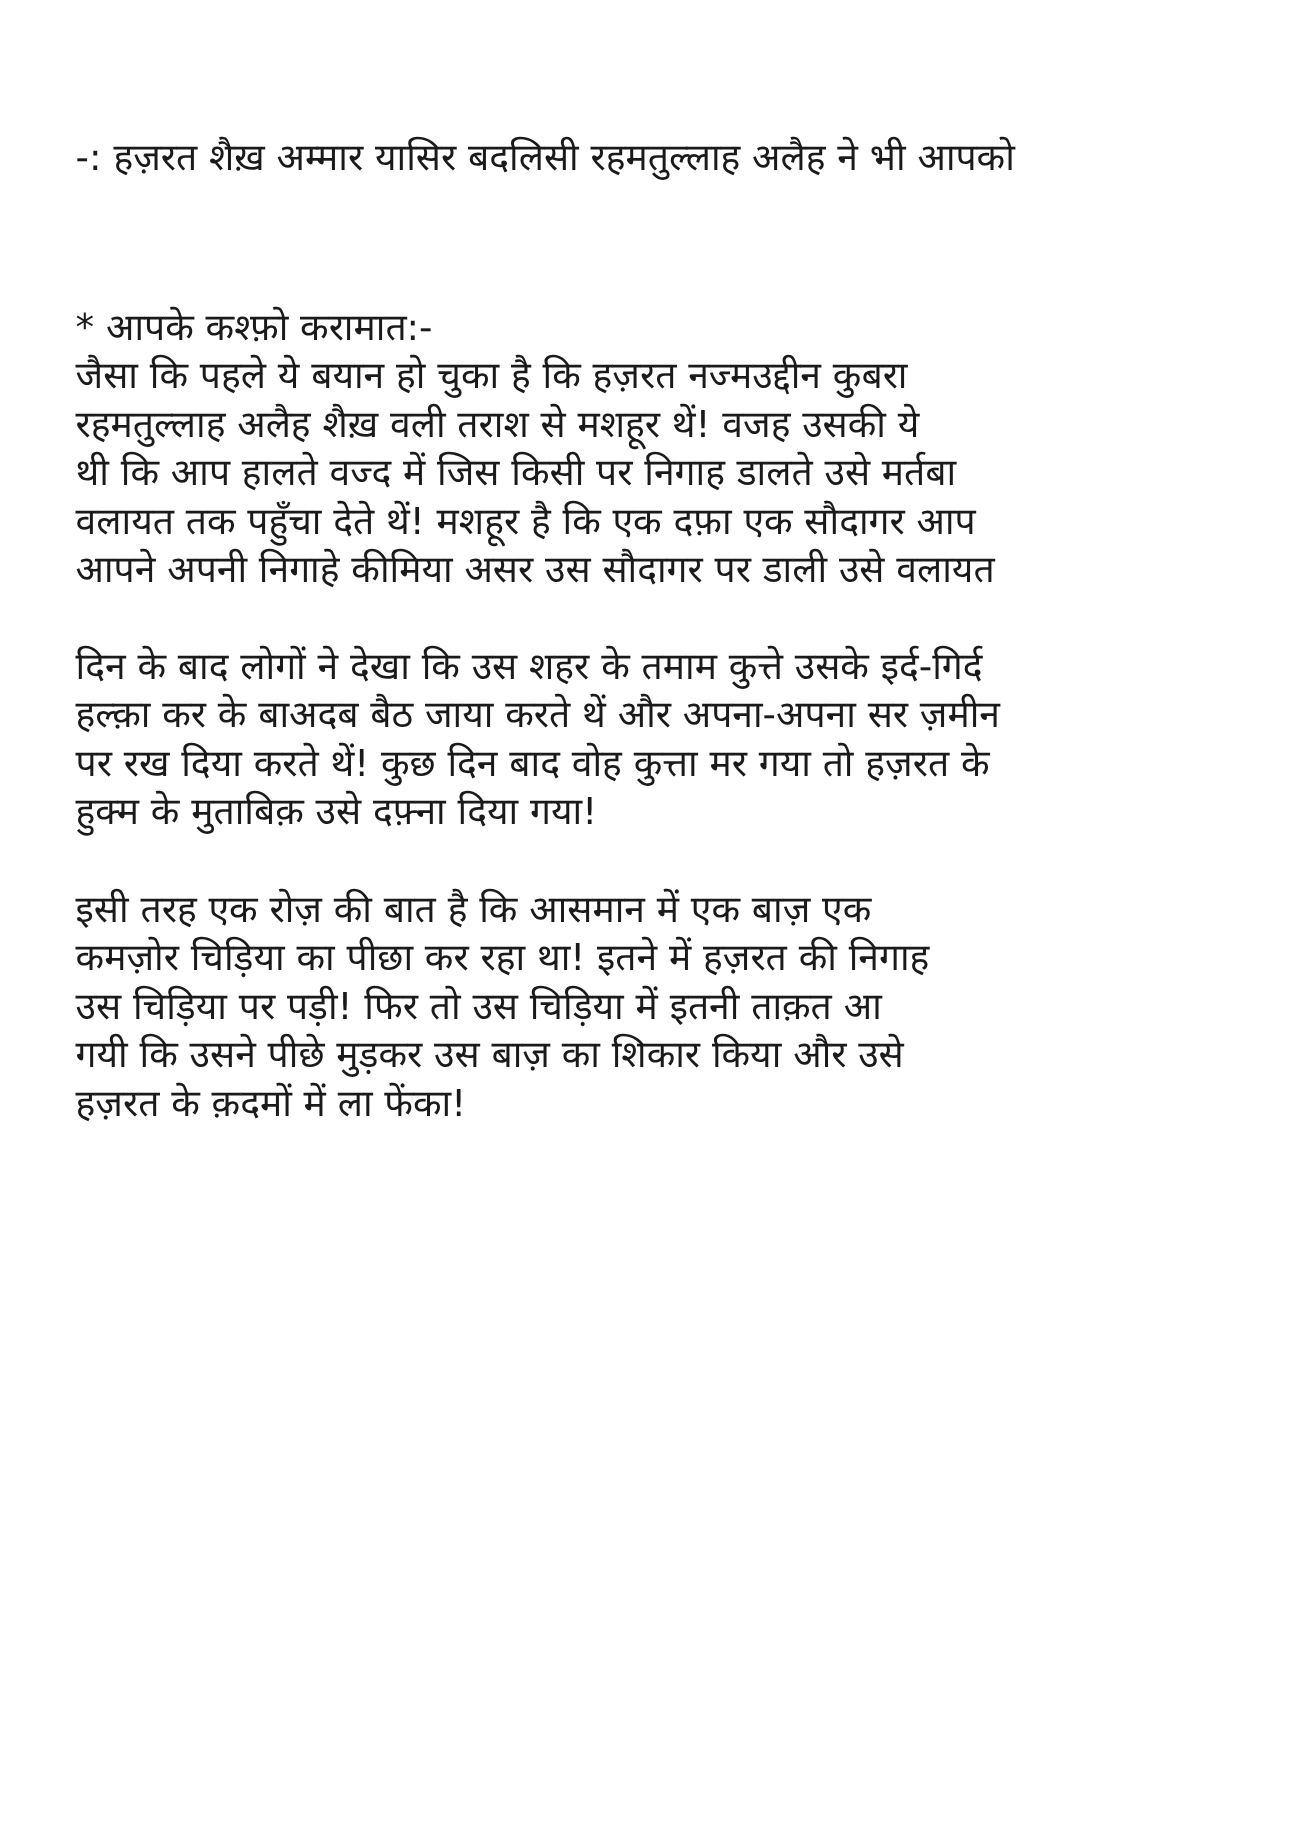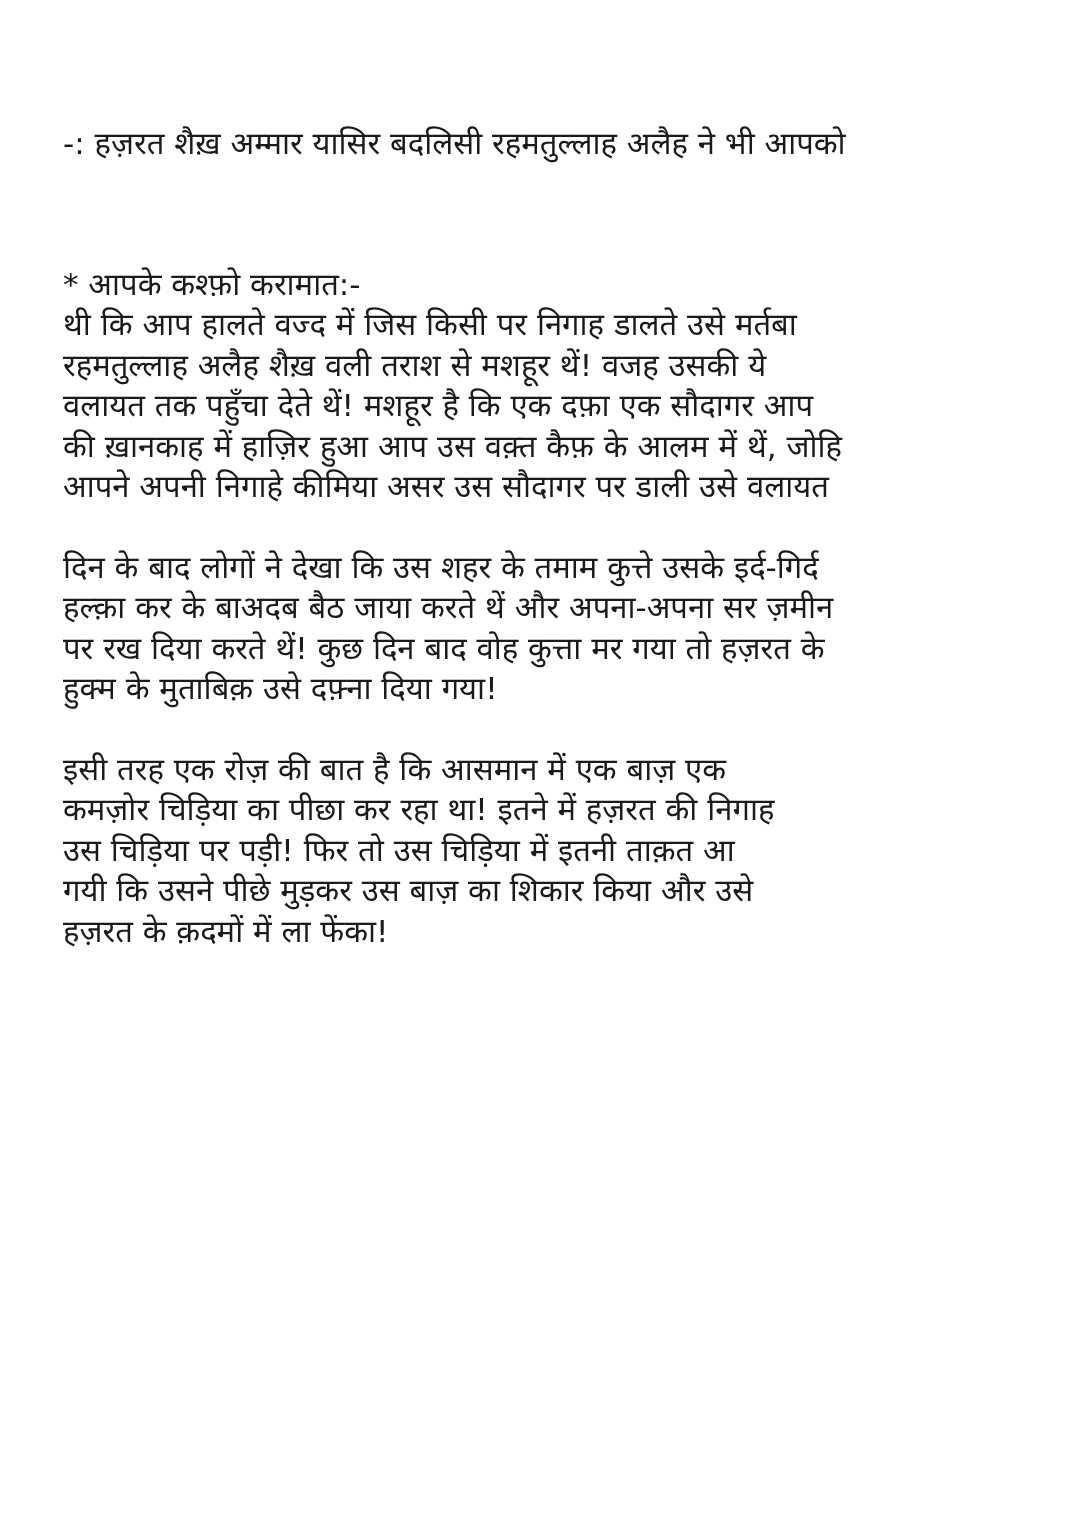--- a/index.html
+++ b/index.html
@@ -11,21 +11,21 @@
       width: 1086px;
       height: 1535px;
       overflow: hidden;
       position: relative;
       font-family: "DejaVu Sans", "Liberation Sans", sans-serif;
       color: #1a1a1a;
     }
     .page {
       position: absolute;
       left: 63px;
-      top: 123px;
+      top: 112px;
       width: 980px;
     }
     .line {
       font-size: 31px;
       line-height: 40.5px;
       white-space: nowrap;
       letter-spacing: 0px;
     }
     .para {
       margin: 0;
@@ -40,24 +40,24 @@
 
   <div class="para">
     <div class="line">-: हज़रत शैख़ अम्मार यासिर बदलिसी रहमतुल्लाह अलैह ने भी आपको</div>
   </div>
 
   <div class="gap-large"></div>
 
   <div class="line">* आपके कश्फ़ो करामात:-</div>
 
   <div class="para">
+    <div class="line">जैसा कि पहले ये बयान हो चुका है कि हज़रत नज्मउद्दीन कुबरा</div>
+    <div class="line">रहमतुल्लाह अलैह शैख़ वली तराश से मशहूर थें! वजह उसकी ये</div>
     <div class="line">थी कि आप हालते वज्द में जिस किसी पर निगाह डालते उसे मर्तबा</div>
-    <div class="line">रहमतुल्लाह अलैह शैख़ वली तराश से मशहूर थें! वजह उसकी ये</div>
     <div class="line">वलायत तक पहुँचा देते थें! मशहूर है कि एक दफ़ा एक सौदागर आप</div>
-    <div class="line">की ख़ानकाह में हाज़िर हुआ आप उस वक़्त कैफ़ के आलम में थें, जोहि</div>
     <div class="line">आपने अपनी निगाहे कीमिया असर उस सौदागर पर डाली उसे वलायत</div>
   </div>
 
   <div class="gap-para"></div>
 
   <div class="para">
     <div class="line">दिन के बाद लोगों ने देखा कि उस शहर के तमाम कुत्ते उसके इर्द-गिर्द</div>
     <div class="line">हल्क़ा कर के बाअदब बैठ जाया करते थें और अपना-अपना सर ज़मीन</div>
     <div class="line">पर रख दिया करते थें! कुछ दिन बाद वोह कुत्ता मर गया तो हज़रत के</div>
     <div class="line">हुक्म के मुताबिक़ उसे दफ़्ना दिया गया!</div>

